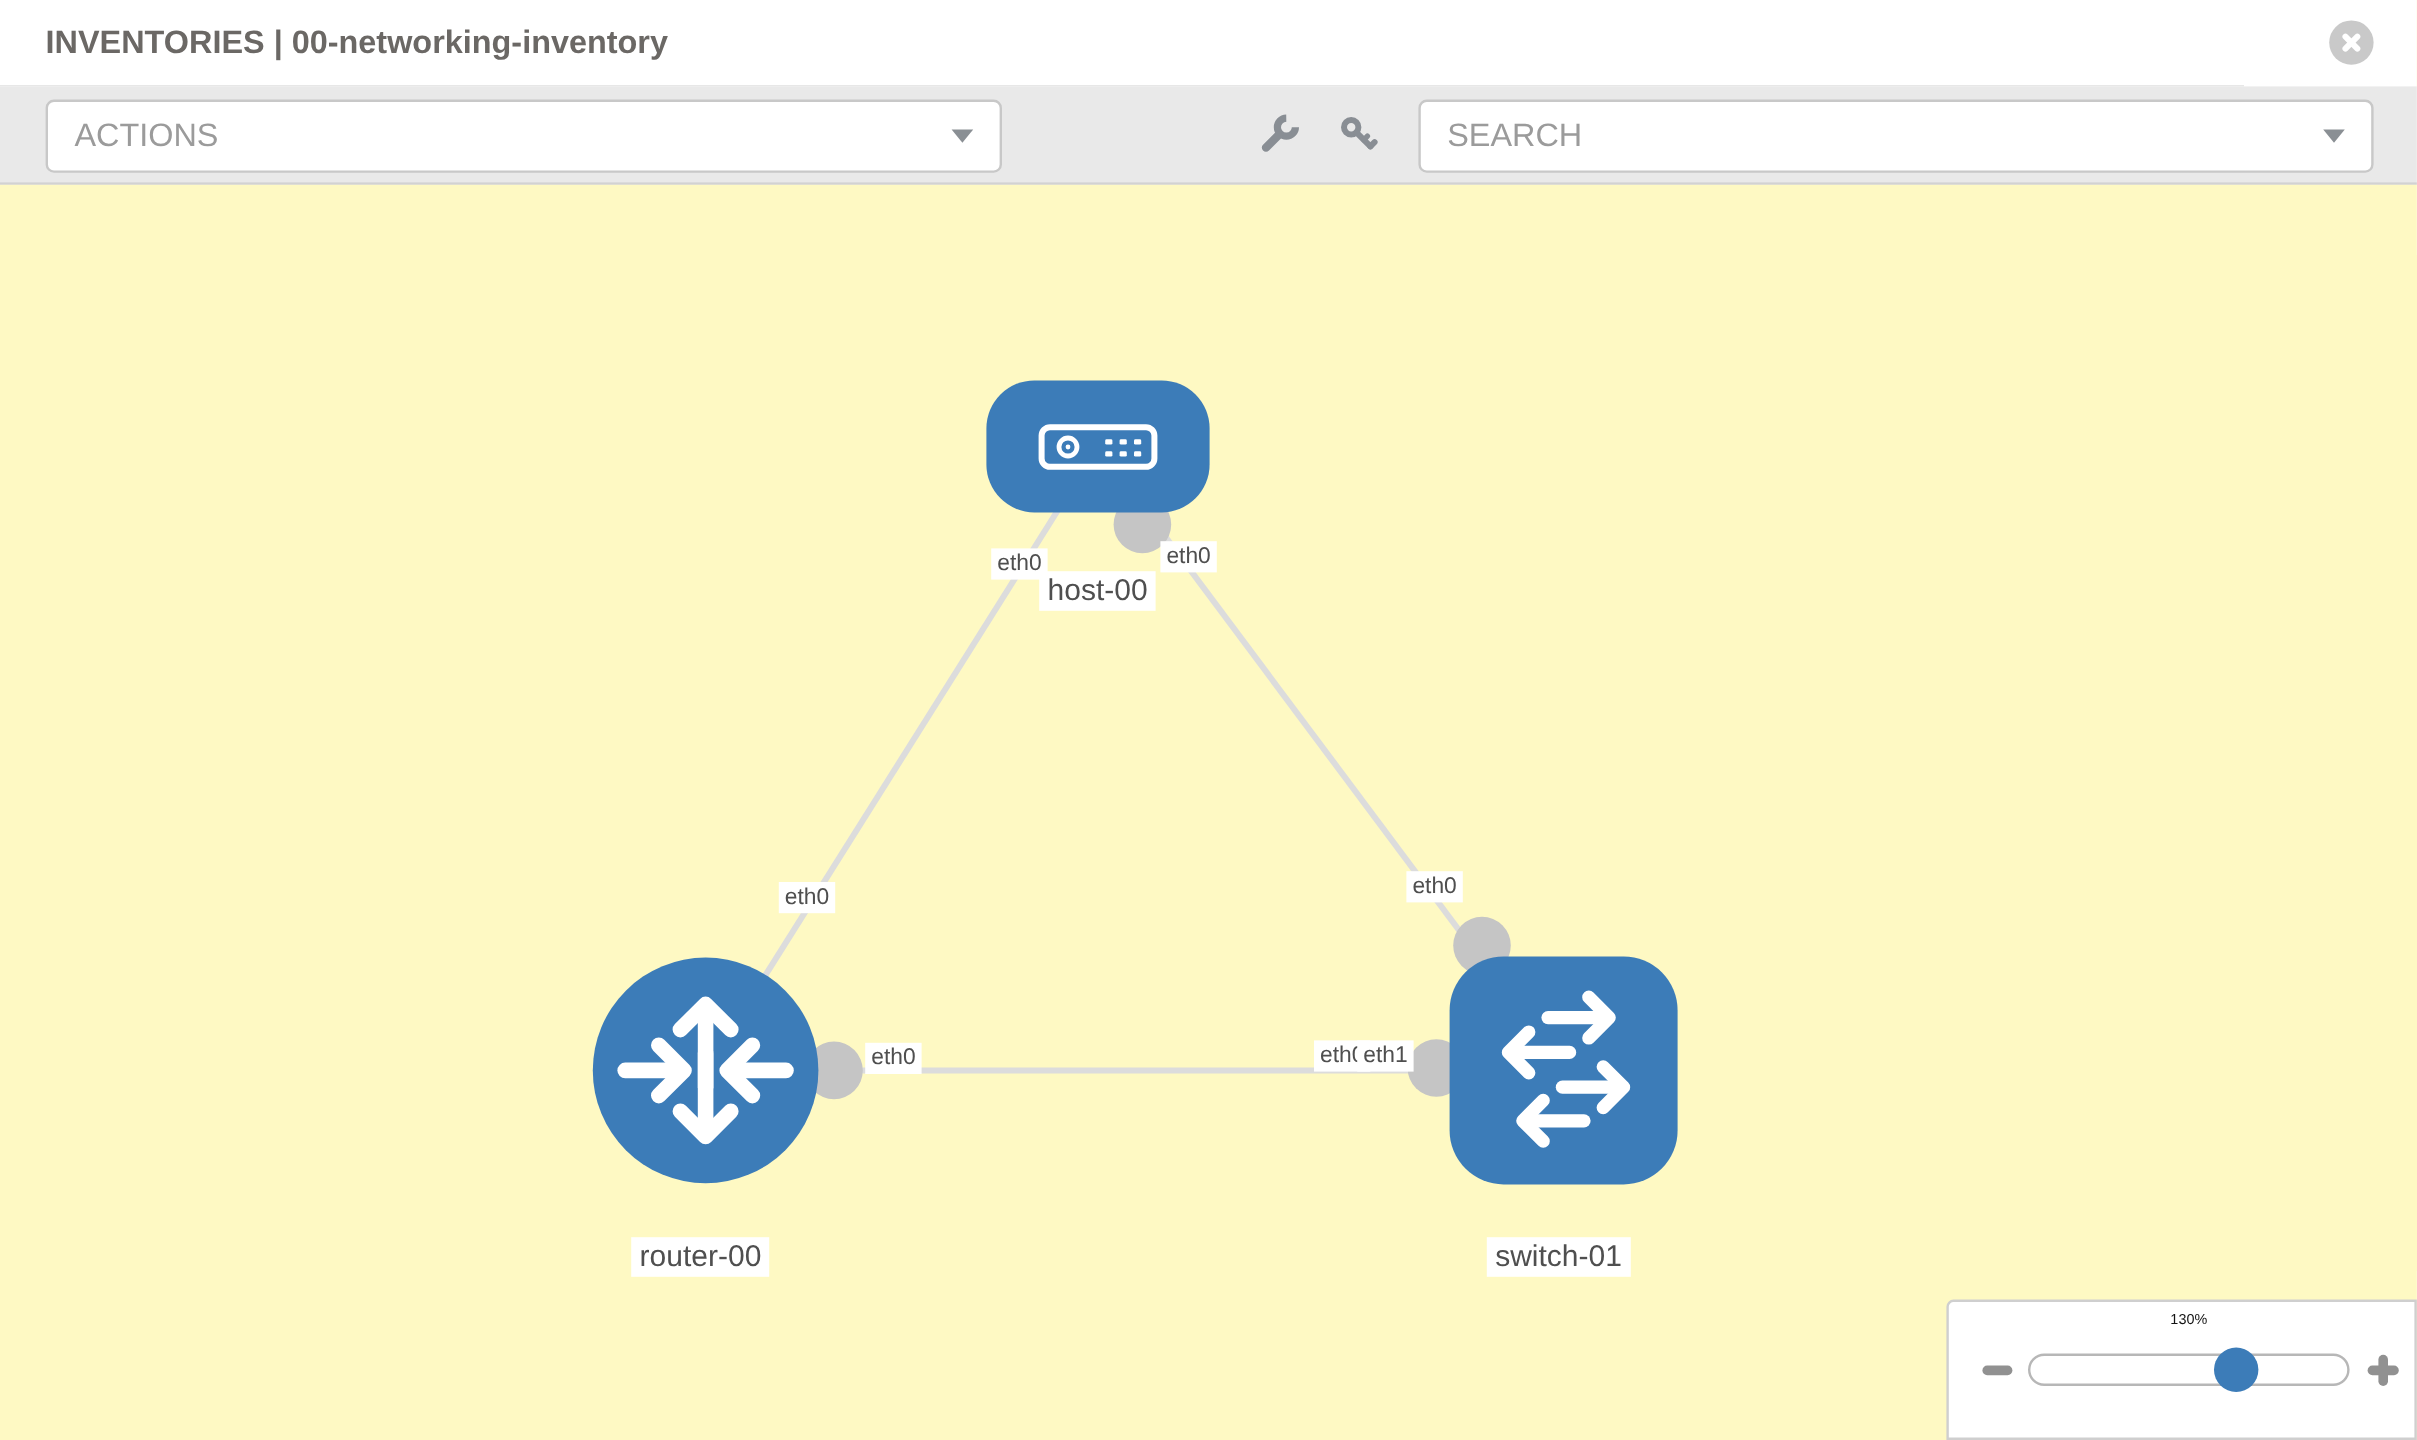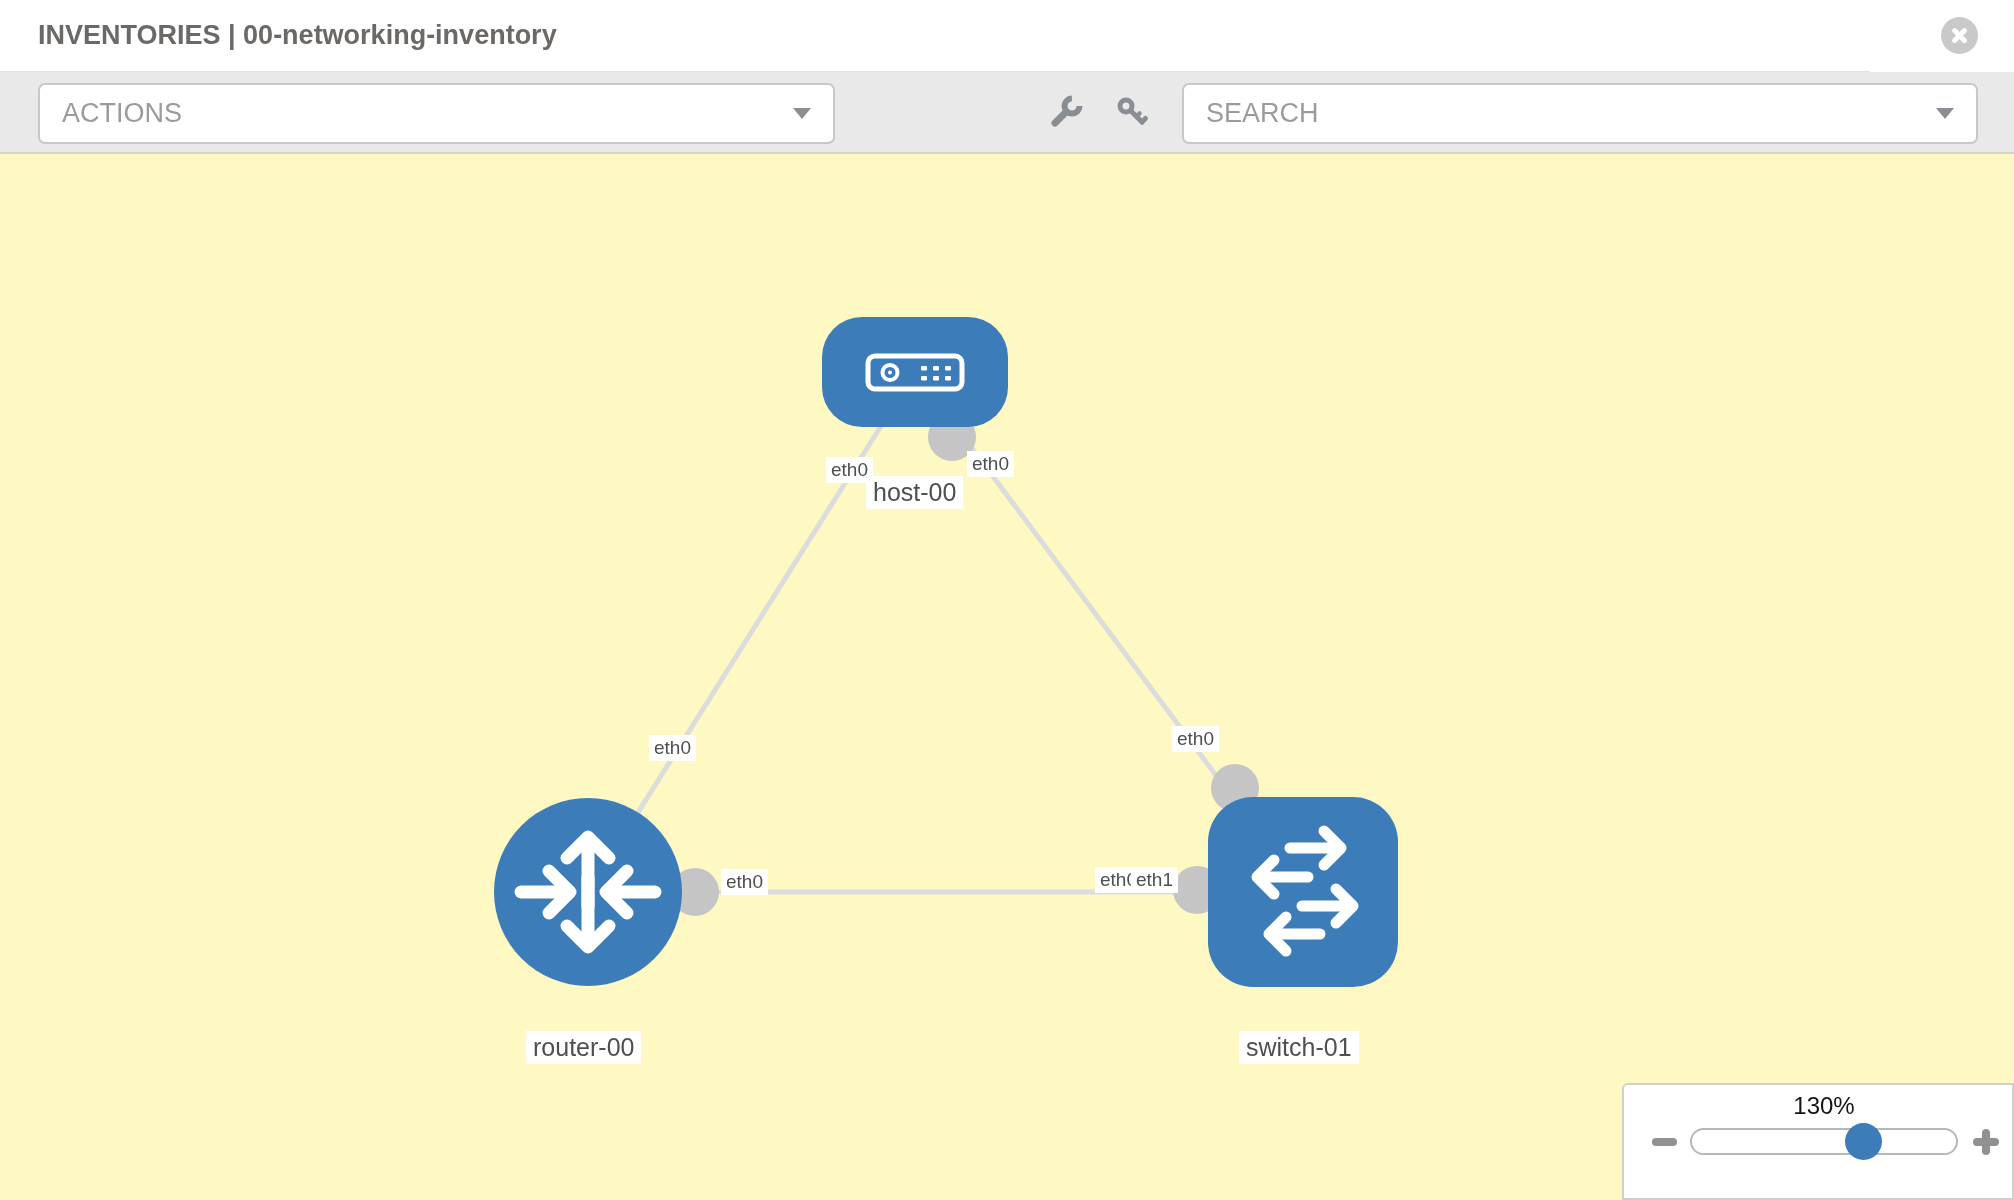--- a/index.html
+++ b/index.html
@@ -51,21 +51,21 @@
   .node-label{font-size:25px;padding:2px 7px;margin-top:36px;}
   .iface-label{font-size:19px;padding:2px 5px;}
   .iface-label.over{z-index:6;}
   
   .zoom-panel{
     position:absolute;left:1622px;top:1083px;width:392px;height:117px;background:#ffffff;
     border:2px solid #cfcfcf;border-radius:6px 0 0 0;box-sizing:border-box;z-index:10;
   }
   .zoom-value{
     position:absolute;left:66px;top:7px;width:268px;text-align:center;
-    font-size:24px;color:#141414;
+    font-size:12px;color:#141414;
   }
   .zoom-minus{position:absolute;left:28px;top:53px;width:25px;height:8px;border-radius:4px;background:#919191;cursor:pointer;}
   .zoom-track{
     position:absolute;left:66px;top:43px;width:268px;height:27px;background:#ffffff;
     border:2px solid #b7b7b7;border-radius:15px;box-sizing:border-box;cursor:pointer;
   }
   .zoom-thumb{
     position:absolute;left:221px;top:38px;width:37px;height:37px;border-radius:50%;
     background:#3c7cb8;cursor:pointer;z-index:11;
   }

